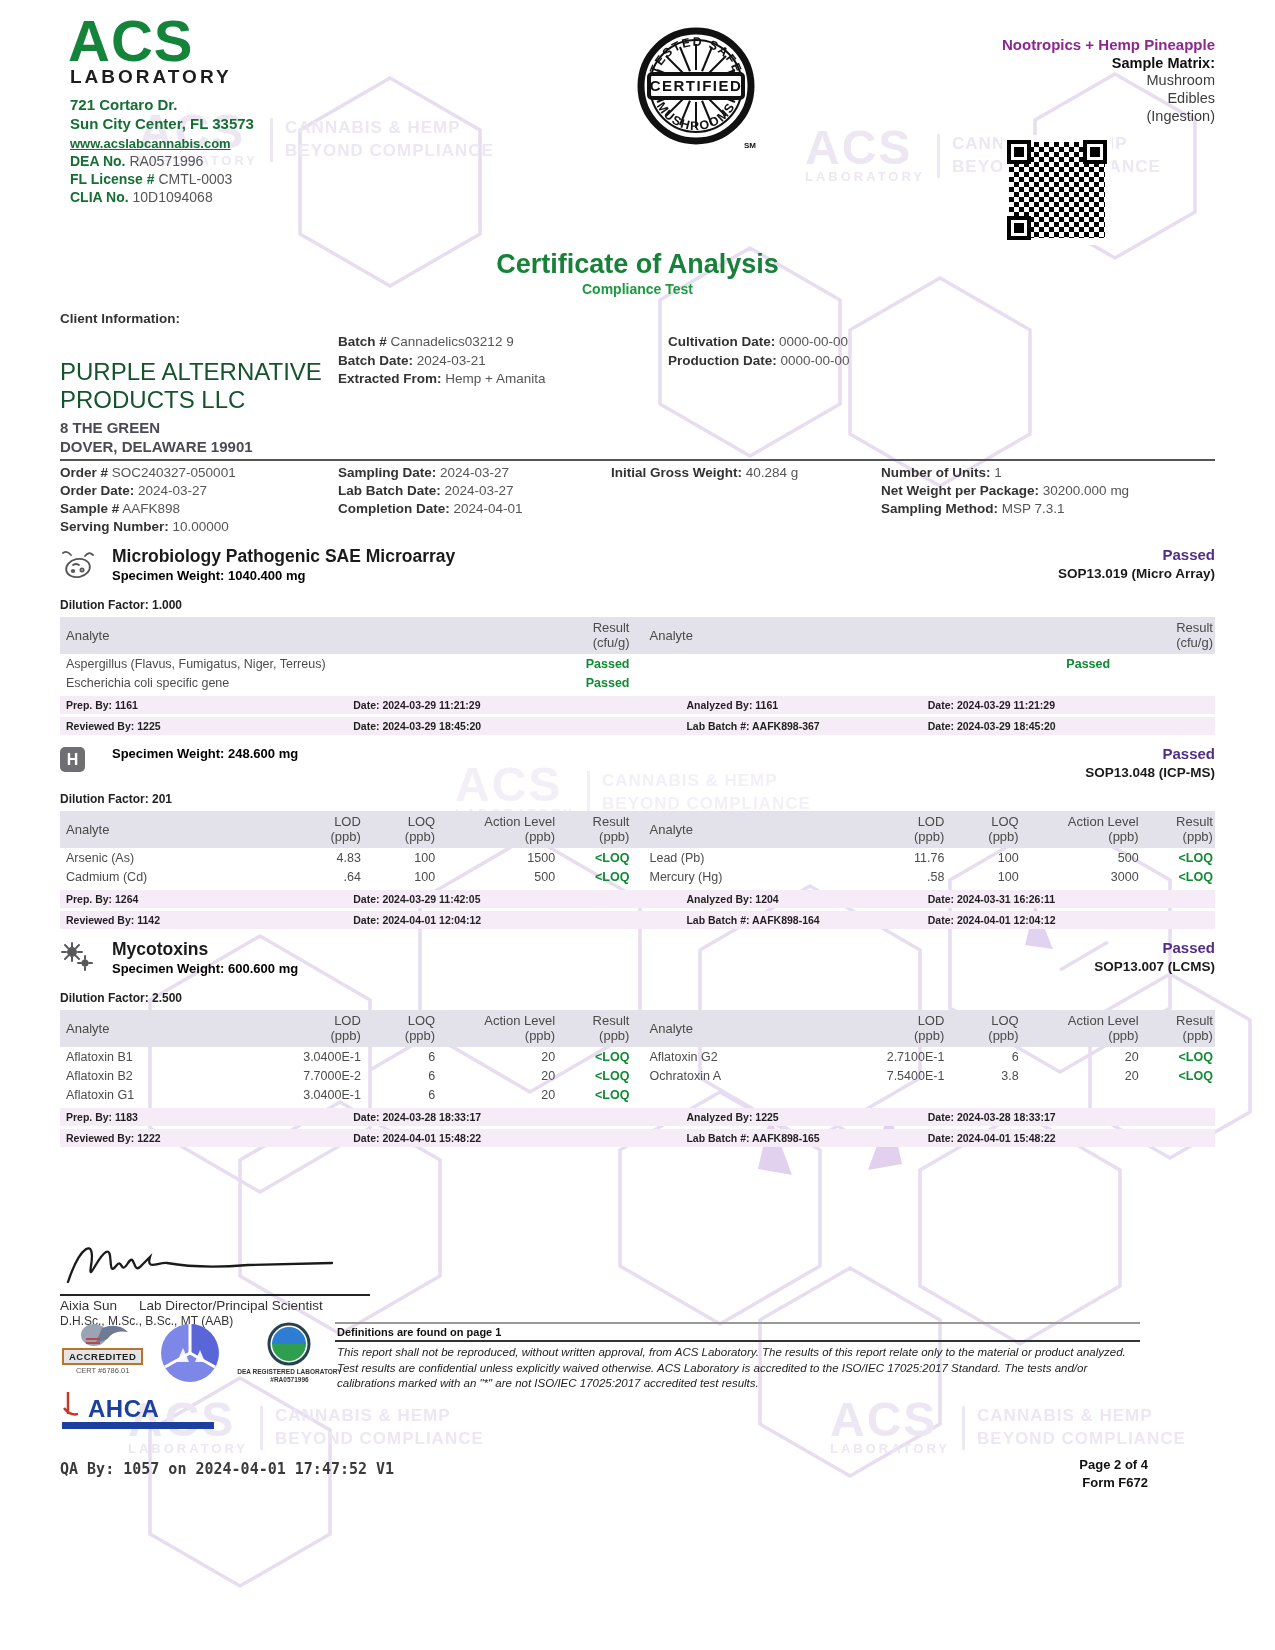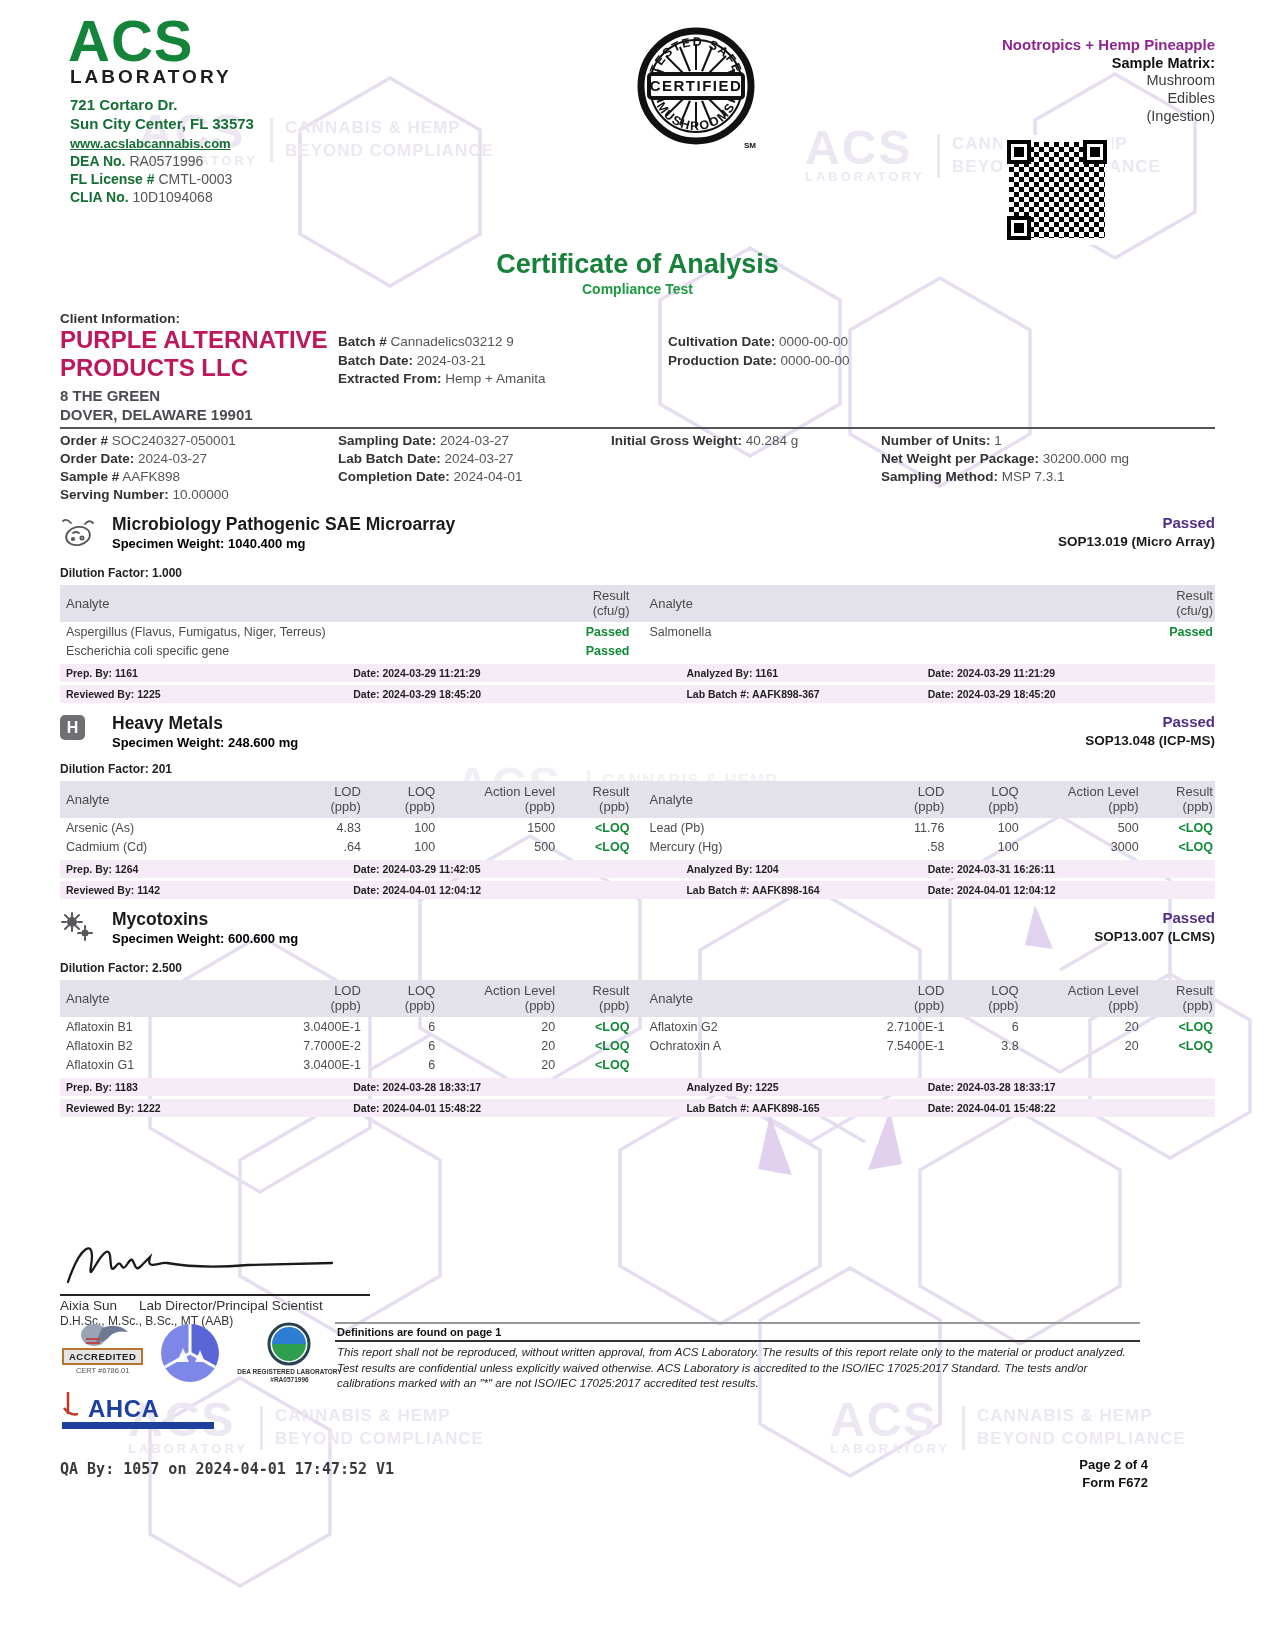--- a/index.html
+++ b/index.html
@@ -36,21 +36,21 @@
                      linear-gradient(45deg,#000 25%,#fff 25%,#fff 75%,#000 75%);
     background-position:0 0,5px 5px;background-size:10px 10px;}
   .finder{position:absolute;width:16px;height:16px;background:#fff;border:4px solid #000;}
   .finder::after{content:"";position:absolute;inset:3px;background:#000;}
   .f-tl{top:2px;left:2px;} .f-tr{top:2px;right:2px;} .f-bl{bottom:2px;left:2px;}
   .doc-title{text-align:center;color:#17813a;font-size:27px;font-weight:800;margin-top:4px;}
   .doc-subtitle{text-align:center;color:#1c9a3f;font-size:14px;font-weight:bold;margin-top:1px;}
   
   .client-grid{display:grid;grid-template-columns:278px 330px 1fr;margin-top:14px;}
   .client-label{font-size:13.5px;font-weight:bold;color:#333;}
-  .client-name{font-size:24px;font-weight:700;color:#be185d;line-height:1.15;}
+  .client-name{font-size:24px;font-weight:400;color:#14532d;line-height:1.15;margin-top:32px;}
   .client-addr{font-size:15px;font-weight:800;color:#4a4c52;line-height:1.3;margin-top:4px;}
   .kv{font-size:13.5px;line-height:1.35;}
   .kv b{color:#333;}
   .kv span{color:#555;}
   .pad-top{padding-top:22px;}
   .rule{border-top:2px solid #555;margin-top:2px;}
   .order-grid{display:grid;grid-template-columns:278px 273px 270px 1fr;padding-top:3px;}
   
   .section{margin-top:10px;}
   .sec-head{display:flex;align-items:flex-start;}
@@ -337,21 +337,20 @@
           </div>
         </div>
         <div class="tbody">
           <div class="half micro">
             <div class="cell analyte">Aspergillus (Flavus, Fumigatus, Niger, Terreus)</div>
             <div class="cell num result-pass">Passed</div>
             <div class="cell analyte">Escherichia coli specific gene</div>
             <div class="cell num result-pass">Passed</div>
           </div>
           <div class="half micro">
-            <div class="cell analyte">Salmonella</div>
             <div class="cell num result-pass">Passed</div>
             <div class="cell analyte"></div>
             <div class="cell num result-pass"></div>
           </div>
         </div>
       </div>
       <div class="sec-footer">
         <div class="frow">
           <div><span>Prep. By:</span> <span>1161</span></div>
           <div><span>Date:</span> <span>2024-03-29 11:21:29</span></div>
@@ -366,21 +365,20 @@
         </div>
       </div>
     </div>
 
     <div class="section">
       <div class="sec-head">
         <div class="sec-icon">
             <div class="hm-icon">H</div>
           </div>
         <div class="sec-titles">
-          <div class="sec-title">Heavy Metals</div>
           <div class="sec-specimen">Specimen Weight: 248.600 mg</div>
         </div>
         <div class="sec-right">
           <div class="sec-status">Passed</div>
           <div class="sec-sop">SOP13.048 (ICP-MS)</div>
         </div>
       </div>
       <div class="sec-dilution">Dilution Factor: 201</div>
       <div class="atable">
         <div class="thead">

